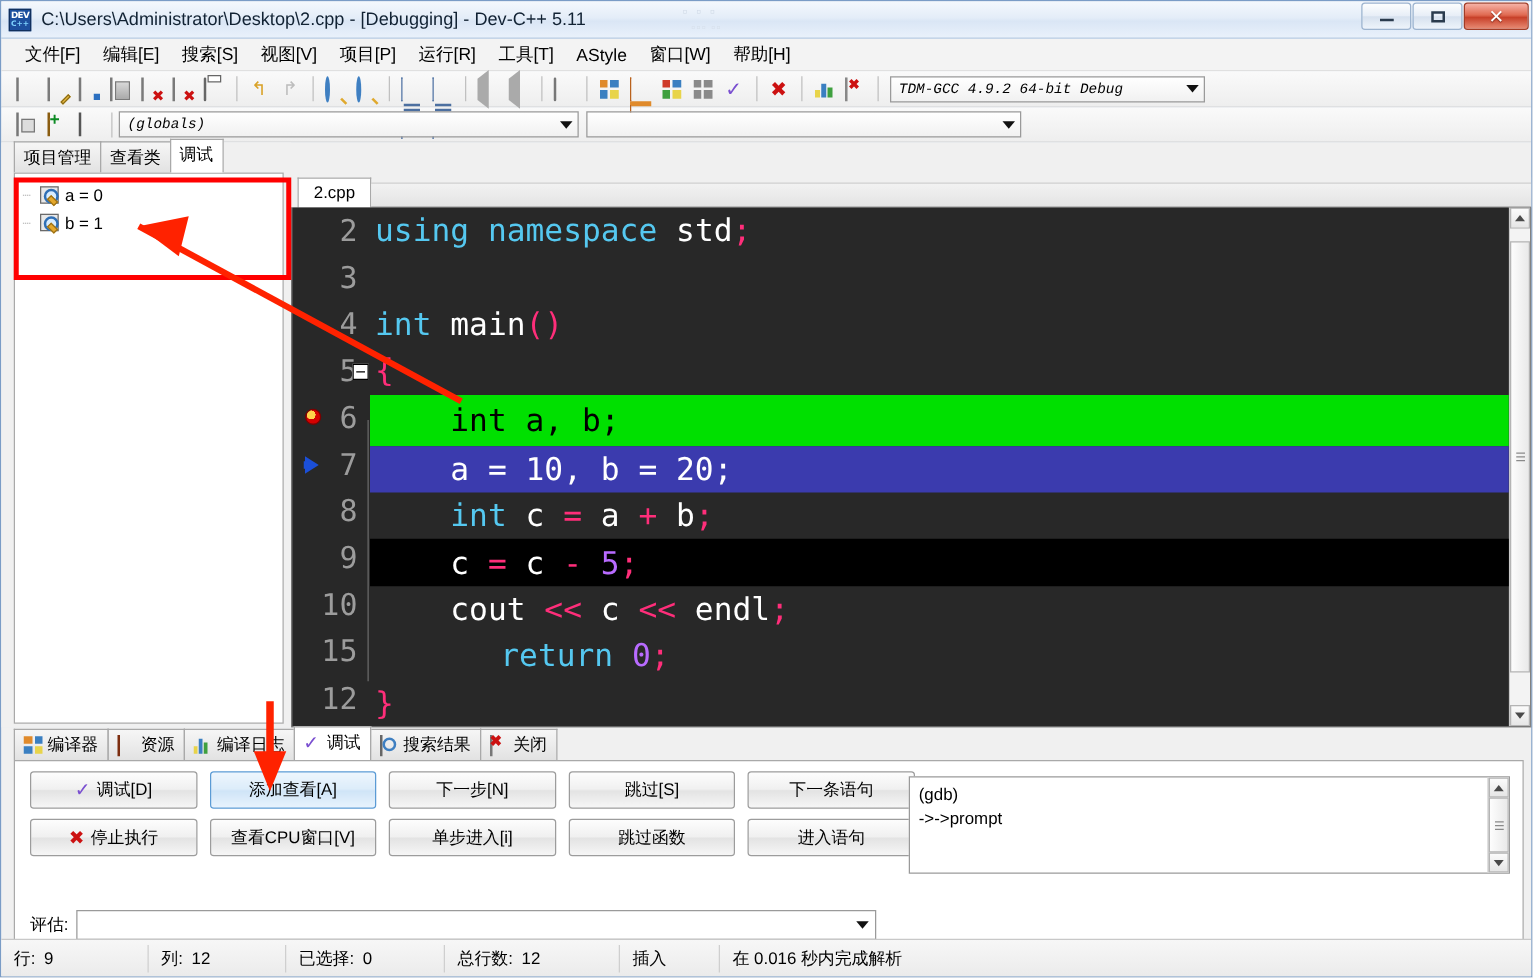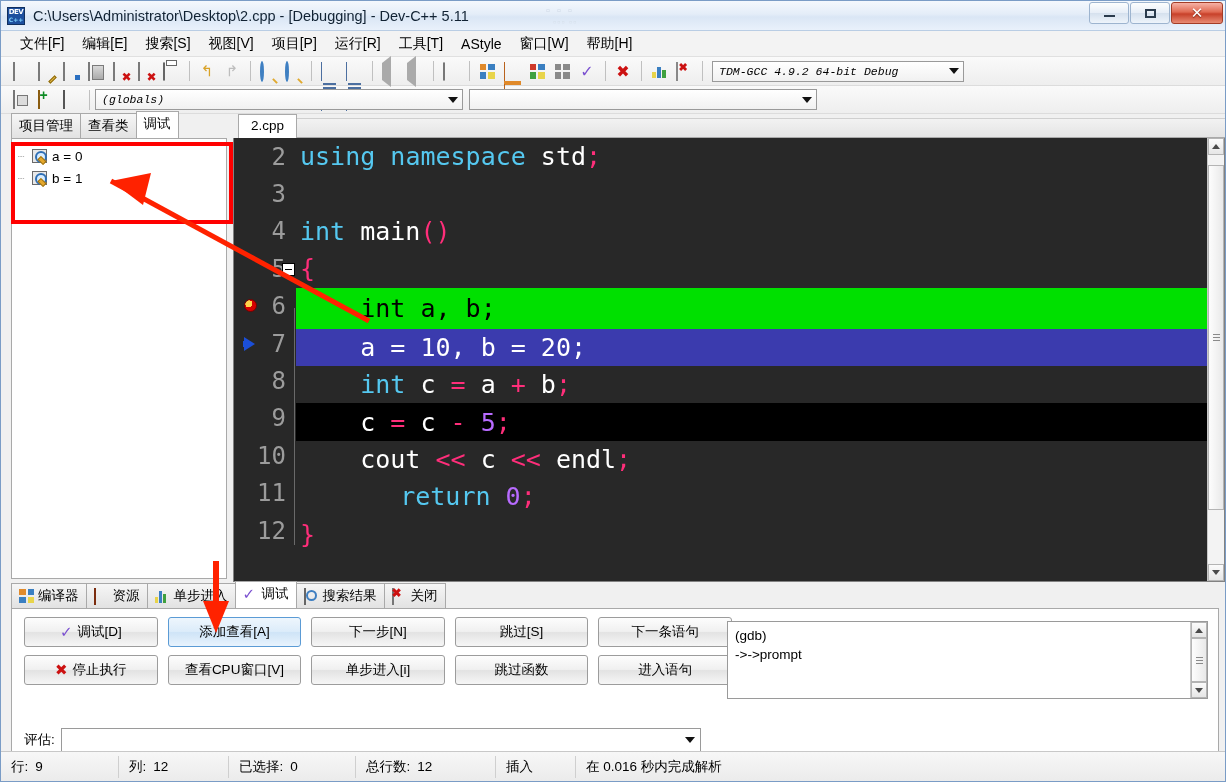--- a/index.html
+++ b/index.html
@@ -182,21 +182,21 @@
   .watch-tree { width:14px; color:#b0b0b0; font-size:11px; font-family:"DejaVu Sans Mono",monospace;}
   .watch-ic {
     width:15px;height:14px;position:relative;margin-right:5px;flex:0 0 auto;
     background:#e8e8e8;border:1px solid #6a6a6a;
   }
   .watch-ic:before{content:"";position:absolute;left:2px;top:1px;width:8px;height:8px;border:2px solid #2f6fb5;border-radius:50%;background:#d7ecff;}
   .watch-ic:after{content:"";position:absolute;right:0px;bottom:-1px;width:6px;height:3px;background:#e5a82c;transform:rotate(45deg);border:1px solid #9a7118;}
 
   
   .editorpane { flex:1; position:relative; display:flex; flex-direction:column; }
-  .edtabs { height:24px; display:flex; align-items:flex-end; background:#f0f0f0; padding-left:5px;}
+  .edtabs { height:24px; display:flex; align-items:flex-end; background:#f0f0f0; padding-left:5px;margin-top:28px;}
   .edtab {
     font-size:13.5px; padding: 3px 12px 5px 12px;
     background:#fff; border:1px solid #a9a9a9; border-bottom:none; color:#000;
   }
   .edtabrest { flex:1; border-bottom:1px solid #a9a9a9; height:20px;
     background: linear-gradient(180deg,#f2f2f2,#e4e4e4); border-top:1px solid #cfcfcf;}
   .editor {
     flex:1; position:relative; display:flex;
     background:#282828; border:1px solid #828282; border-top:none;
     overflow:hidden;
@@ -576,21 +576,21 @@
               <div class="codeline" style="height: 37.4px;">
                 <span class="lnum" style="height: 37.4px;">8</span>
               </div>
               <div class="codeline" style="height: 37.4px;">
                 <span class="lnum" style="height: 37.4px;">9</span>
               </div>
               <div class="codeline" style="height: 37.4px;">
                 <span class="lnum" style="height: 37.4px;">10</span>
               </div>
               <div class="codeline" style="height: 37.4px;">
-                <span class="lnum" style="height: 37.4px;">11</span>
+                <span class="lnum" style="height: 37.4px;">15</span>
               </div>
               <div class="codeline" style="height: 37.4px;">
                 <span class="lnum" style="height: 37.4px;">12</span>
               </div>
             </div>
           <div class="fold-rail" style="top:170px;bottom:36px;"></div>
         </div>
         <div class="codearea">
           <div id="code-lines">
               <div class="codeline" style="height: 37.4px;">
@@ -663,21 +663,21 @@
       <div class="btab">
         <span class="btab-ic"><span class="bt-res"></span></span>
         <span>资源</span>
       </div>
       <div class="btab">
         <span class="btab-ic bt-bars">
             <s style="height:6px;background:#e8d44a"></s>
             <s style="height:12px;background:#3a7fc1"></s>
             <s style="height:9px;background:#3fa03f"></s>
           </span>
-        <span>单步进入</span>
+        <span>编译日志</span>
       </div>
       <div class="btab active">
         <span class="btab-ic bt-chk">✓</span>
         <span>调试</span>
       </div>
       <div class="btab">
         <span class="btab-ic"><span class="bt-mag"></span></span>
         <span>搜索结果</span>
       </div>
       <div class="btab">

